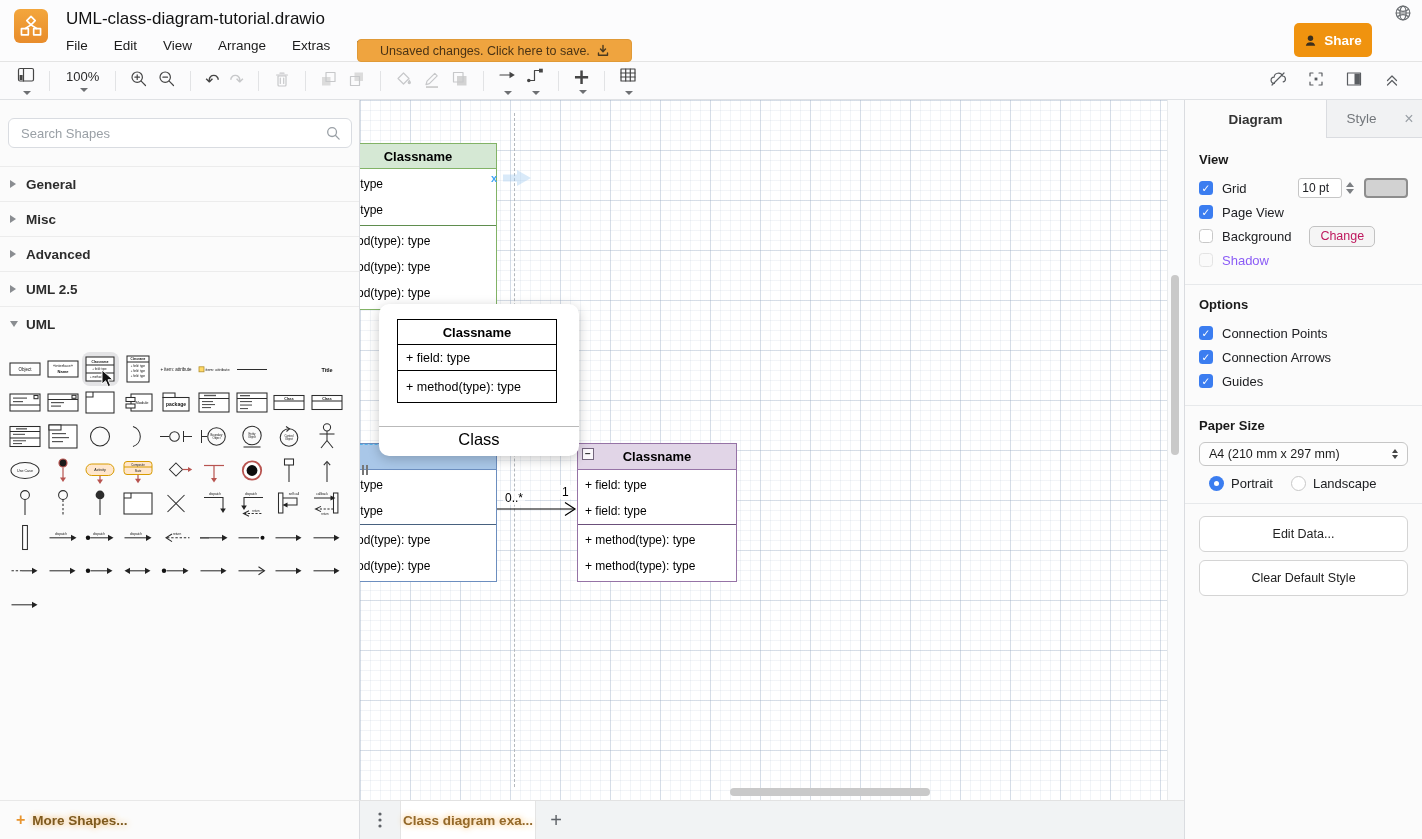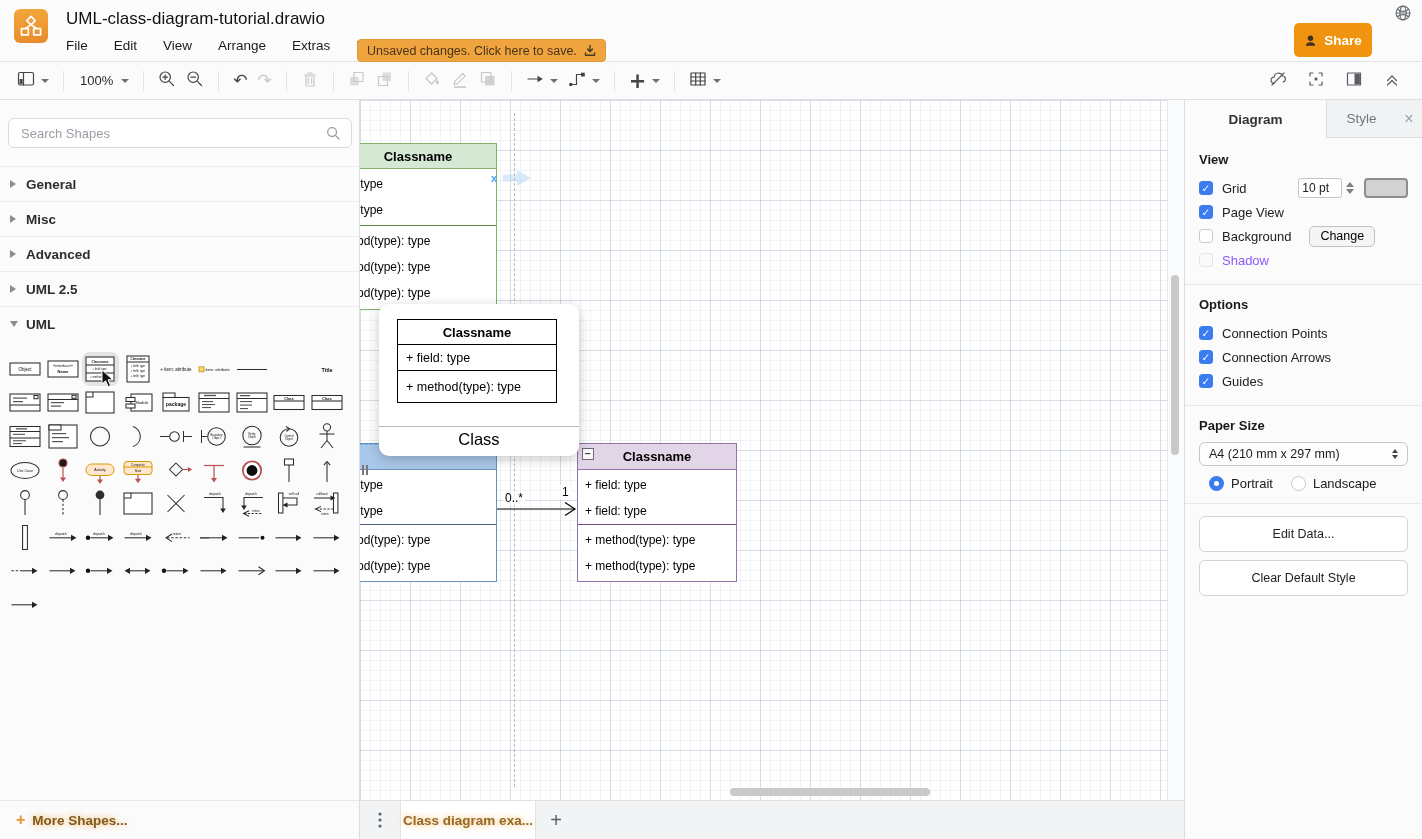--- a/index.html
+++ b/index.html
@@ -7,30 +7,30 @@
   #app{position:relative;width:1422px;height:839px;overflow:hidden;background:#fff;
        font-family:"Liberation Sans",sans-serif;color:#202124;-webkit-font-smoothing:antialiased;}
 
   
   .header{position:absolute;left:0;top:0;width:1422px;height:62px;background:#fcfcfd;border-bottom:1px solid #e4e4e4;}
   .logo{position:absolute;left:14px;top:9px;width:34px;height:34px;border-radius:6px;
         background:linear-gradient(180deg,#f3a63c,#e88c2b);display:flex;align-items:center;justify-content:center;}
   .doc-title{position:absolute;left:66px;top:9px;font-size:17px;font-weight:500;color:#111;}
   .menubar{position:absolute;left:66px;top:38px;display:flex;gap:26px;font-size:13.5px;color:#1b1b1b;}
   .menubar span{cursor:default;}
-  .unsaved-btn{position:absolute;left:357px;top:39px;height:23px;padding:0 9px;display:flex;align-items:center;gap:7px;
+  .unsaved-btn{position:absolute;left:357px;top:39px;height:23px;padding:0 22px;display:flex;align-items:center;gap:7px;
         background:#efa43f;border:1px solid #e09a37;border-radius:4px;font-size:12.5px;color:#4a3315;}
   .globe{position:absolute;right:10px;top:4px;color:#6b6f73;}
   .share-btn{position:absolute;right:50px;top:23px;width:78px;height:34px;background:#f0930f;border-radius:5px;
         display:flex;align-items:center;justify-content:center;gap:7px;color:#fff;font-size:13.5px;font-weight:bold;}
 
   
   .toolbar{position:absolute;left:0;top:62px;width:1422px;height:38px;background:#fbfbfc;border-bottom:1px solid #dfe1e4;
         display:flex;align-items:center;padding:0 12px;}
-  .titem{display:flex;align-items:center;gap:4px;padding:3px 5px;border-radius:3px;color:#454545;background:none;border:none;}
+  .titem{display:flex;align-items:center;gap:4px;padding:3px 5px;border-radius:3px;color:#454545;background:none;border:none;flex-direction:column;}
   .titem.dis{color:#c7c8ca;}
   .titem .chr{font-family:"DejaVu Sans","Liberation Sans",sans-serif;font-size:17px;line-height:17px;}
   .titem .chr.big{font-size:21px;font-weight:bold;line-height:18px;}
   .caret{width:0;height:0;border-left:4px solid transparent;border-right:4px solid transparent;border-top:4.5px solid #6e7073;margin-left:2px;}
   .tsep{width:1px;height:20px;background:#e2e3e5;margin:0 9px;}
   .zoom-label{font-size:13px;color:#2a2a2a;padding:0 2px;}
   .tb-right{margin-left:auto;display:flex;align-items:center;gap:10px;color:#5a5d61;padding-right:4px;}
   .tln{fill:none;stroke:currentColor;stroke-width:1.2;stroke-linecap:round;stroke-linejoin:round;}
 
   
@@ -131,21 +131,21 @@
   .cb.off{background:#fff;border:1px solid #c8c8c8;}
   .cb.dis{background:#fafafa;border:1px solid #e3e3e3;}
   .lbl-dis{color:#8b5cf6;}
   .grid-cluster{margin-left:auto;display:flex;align-items:center;}
   .numbox{width:44px;height:20px;border:1px solid #c6c6c6;border-radius:3px;background:#fff;font-size:12px;
         display:flex;align-items:center;justify-content:flex-end;padding-right:12px;}
   .stepper{width:12px;height:20px;margin-left:2px;display:flex;flex-direction:column;justify-content:center;gap:2px;align-items:center;}
   .st-up{width:0;height:0;border-left:4px solid transparent;border-right:4px solid transparent;border-bottom:5px solid #7c7f83;}
   .st-dn{width:0;height:0;border-left:4px solid transparent;border-right:4px solid transparent;border-top:5px solid #7c7f83;}
   .swatch{width:44px;height:20px;margin-left:8px;border:2px solid #8d8d8d;border-radius:4px;background:#d2d2d2;}
-  .chg-btn{margin-left:18px;height:21px;padding:2px 10px;border:1px solid #c2c2c2;border-radius:5px;background:#f5f5f5;font-size:12.5px;color:#000000;
+  .chg-btn{margin-left:18px;height:21px;padding:2px 10px;border:1px solid #c2c2c2;border-radius:5px;background:#f5f5f5;font-size:12.5px;color:#be185d;
         display:flex;align-items:center;}
   .rp-div{border-top:1px solid #e7e9eb;margin:12px -14px;}
   .select{height:24px;border:1px solid #c6c6c6;border-radius:6px;background:#fdfdfd;display:flex;align-items:center;
         justify-content:space-between;padding:0 9px;font-size:12.5px;color:#1c1c1c;}
   .updown{display:flex;flex-direction:column;gap:2px;}
   .updown i{display:block;width:0;height:0;border-left:3.5px solid transparent;border-right:3.5px solid transparent;}
   .updown .u{border-bottom:4.5px solid #444;} .updown .d{border-top:4.5px solid #444;}
   .radio-row{display:flex;align-items:center;gap:18px;margin:10px 0 2px 10px;}
   .radio{width:15px;height:15px;border-radius:50%;margin-right:7px;flex:none;position:relative;}
   .radio.on{background:#3b7df0;}

